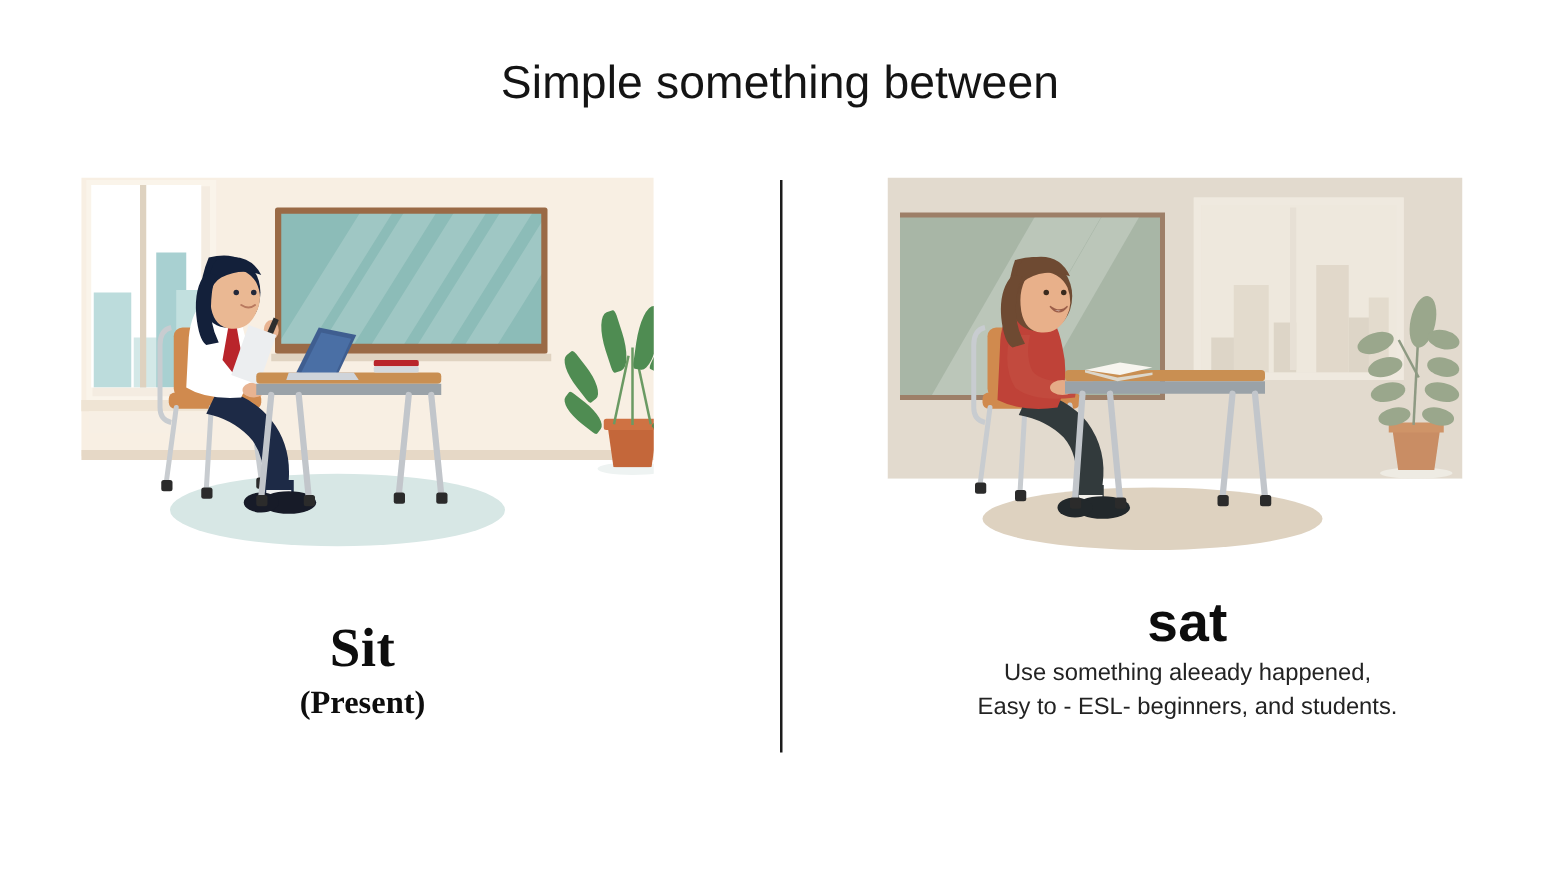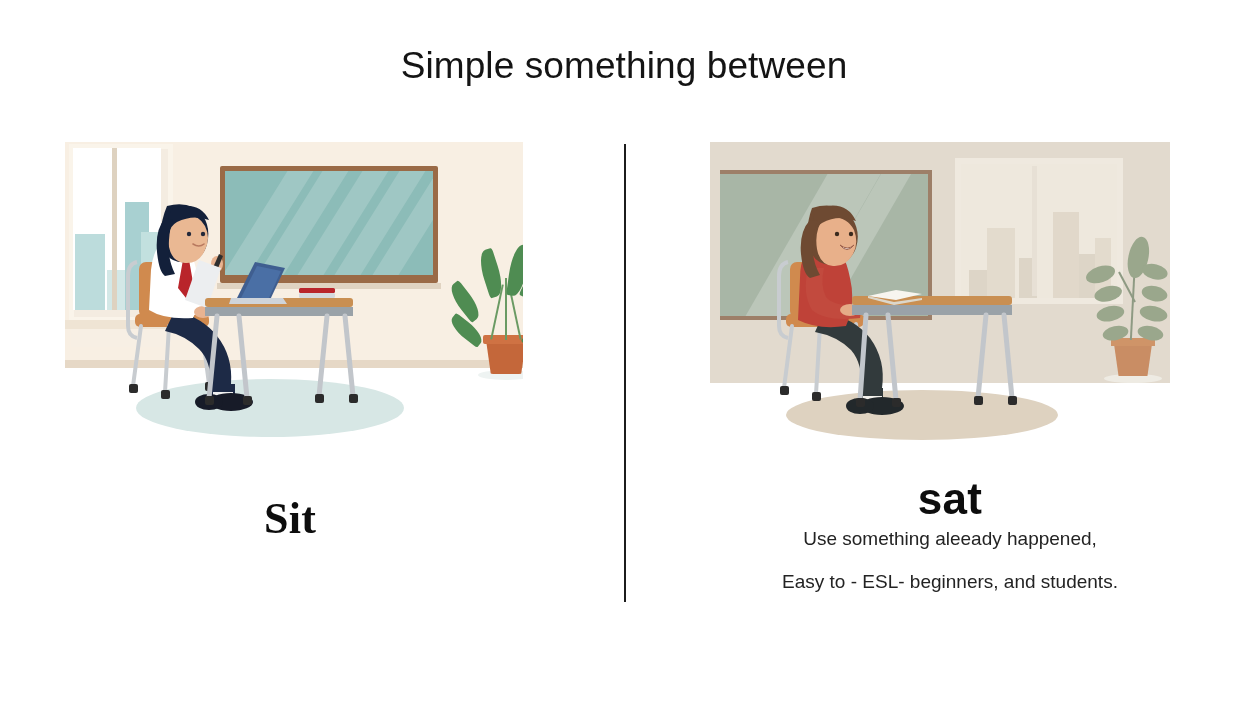--- a/index.html
+++ b/index.html
@@ -435,19 +435,20 @@
     <div class="r-leaf" style="left:58px; top:52px; width:26px; height:15px; transform:rotate(12deg);"></div>
     <div class="r-leaf" style="left:16px; top:72px; width:28px; height:15px; transform:rotate(-12deg);"></div>
     <div class="r-leaf" style="left:56px; top:72px; width:28px; height:15px; transform:rotate(12deg);"></div>
     <div class="r-leaf" style="left:22px; top:92px; width:26px; height:14px; transform:rotate(-12deg);"></div>
     <div class="r-leaf" style="left:54px; top:92px; width:26px; height:14px; transform:rotate(12deg);"></div>
   </div>
 </div>
 
 <div class="caption" id="caption-left">
   <div class="word">Sit</div>
+  <div class="tense">(Present)</div>
 </div>
 
 <div class="caption" id="caption-right">
   <div class="word">sat</div>
   <div class="desc">Use something aleeady happened,</div>
-  <div class="desc" style="margin-top:16px">Easy to - ESL- beginners, and students.</div>
+  <div class="desc" style="margin-top:0">Easy to - ESL- beginners, and students.</div>
 </div>
 
 </body></html>

